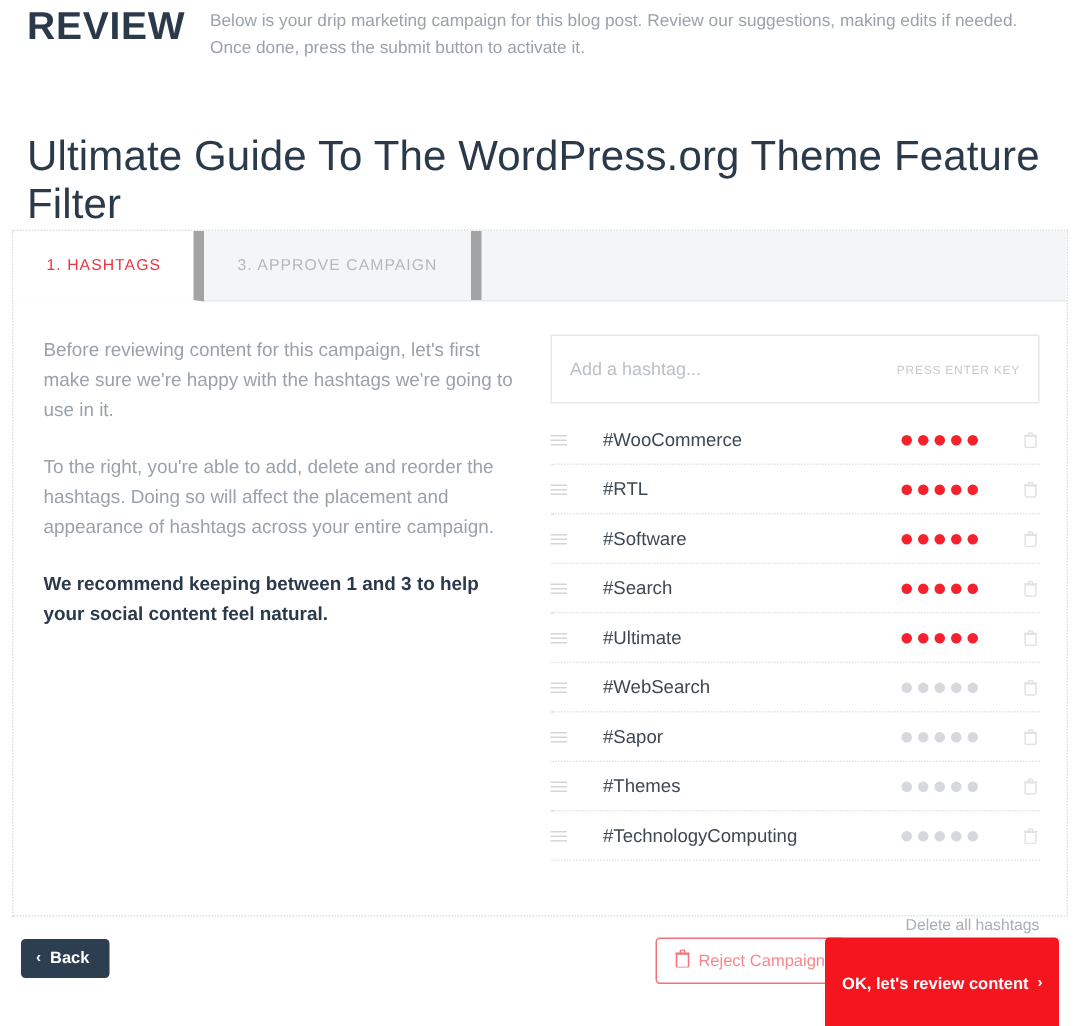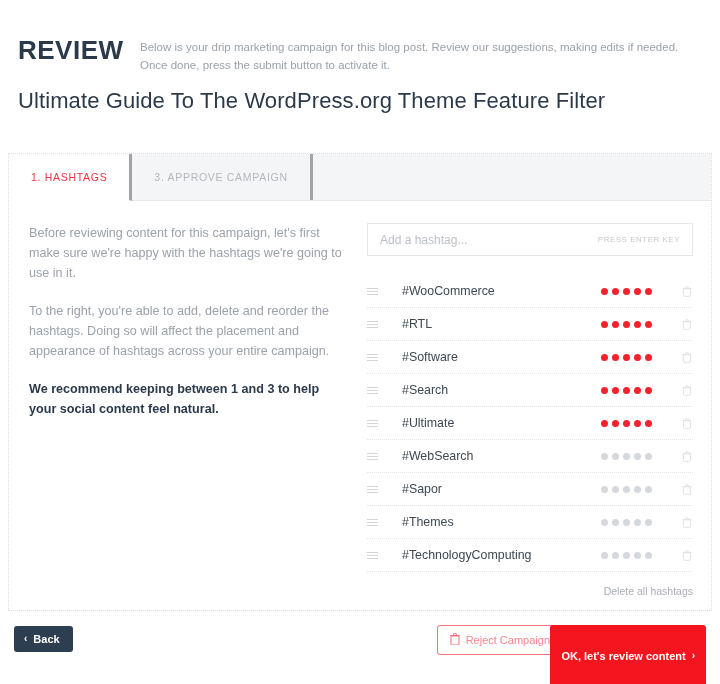--- a/index.html
+++ b/index.html
@@ -14,21 +14,21 @@
     width: 720px; height: 684px;
     background: #ffffff;
     overflow: hidden;
   }
 
   
   .header {
     position: absolute;
     left: 0; top: 0; right: 0;
     height: 76px;
-    padding: 33px 24px 0 18px;
+    padding: 0 24px 0 18px;
     display: flex;
     align-items: flex-start;
   }
   .header-title {
     font-size: 26px;
     font-weight: 700;
     letter-spacing: 0.5px;
     color: #2b3a4a;
     line-height: 34px;
     width: 122px;
@@ -40,21 +40,21 @@
     color: #9aa2ab;
     flex: 1 1 auto;
     padding-top: 5px;
     max-width: 560px;
   }
 
   
   .post-title {
     position: absolute;
     left: 18px; top: 88px;
-    font-size: 22px;
+    font-size: 28px;
     font-weight: 400;
     color: #2b3a4a;
     letter-spacing: 0.1px;
   }
 
   
   .card {
     position: absolute;
     left: 8px; top: 153px;
     width: 704px;
@@ -77,21 +77,21 @@
   .tab {
     display: flex;
     align-items: center;
     justify-content: center;
     font-size: 10.5px;
     letter-spacing: 0.7px;
     color: #b3b8bf;
     text-transform: uppercase;
     font-weight: 400;
     background: #f4f5f6;
-    border-right: 3px solid #a3a3a3;
+    border-right: 7px solid #a3a3a3;
     padding: 0 22px;
     cursor: pointer;
     white-space: nowrap;
   }
   .tab.active {
     background: #ffffff;
     color: #ef3340;
     border-bottom: 1px solid #ffffff;
     margin-bottom: -1px;
   }
@@ -121,25 +121,25 @@
   .right-col {
     flex: 1 1 auto;
     padding-right: 0px;
   }
 
   
   .hashtag-input-wrap {
     position: relative;
     display: flex;
     align-items: center;
-    height: 33px;
+    height: 46px;
     border: 1px solid #e6e7e9;
     background: #fff;
     padding: 0 12px;
-    margin-bottom: 19px;
+    margin-bottom: 8px;
   }
   .hashtag-input {
     flex: 1 1 auto;
     border: none;
     outline: none;
     font-family: "Liberation Sans", sans-serif;
     font-size: 12px;
     color: #2b3a4a;
     background: transparent;
   }
@@ -207,20 +207,21 @@
   .delete-all-wrap {
     display: flex;
     justify-content: flex-end;
     padding-top: 13px;
   }
   .delete-all {
     font-size: 10.5px;
     color: #a9aeb4;
     cursor: pointer;
     text-decoration: none;
+    margin-top: 24px;
   }
 
   
   .footer {
     position: absolute;
     left: 0; right: 0; top: 620px;
     height: 64px;
     padding: 0 18px;
   }
   .btn {

